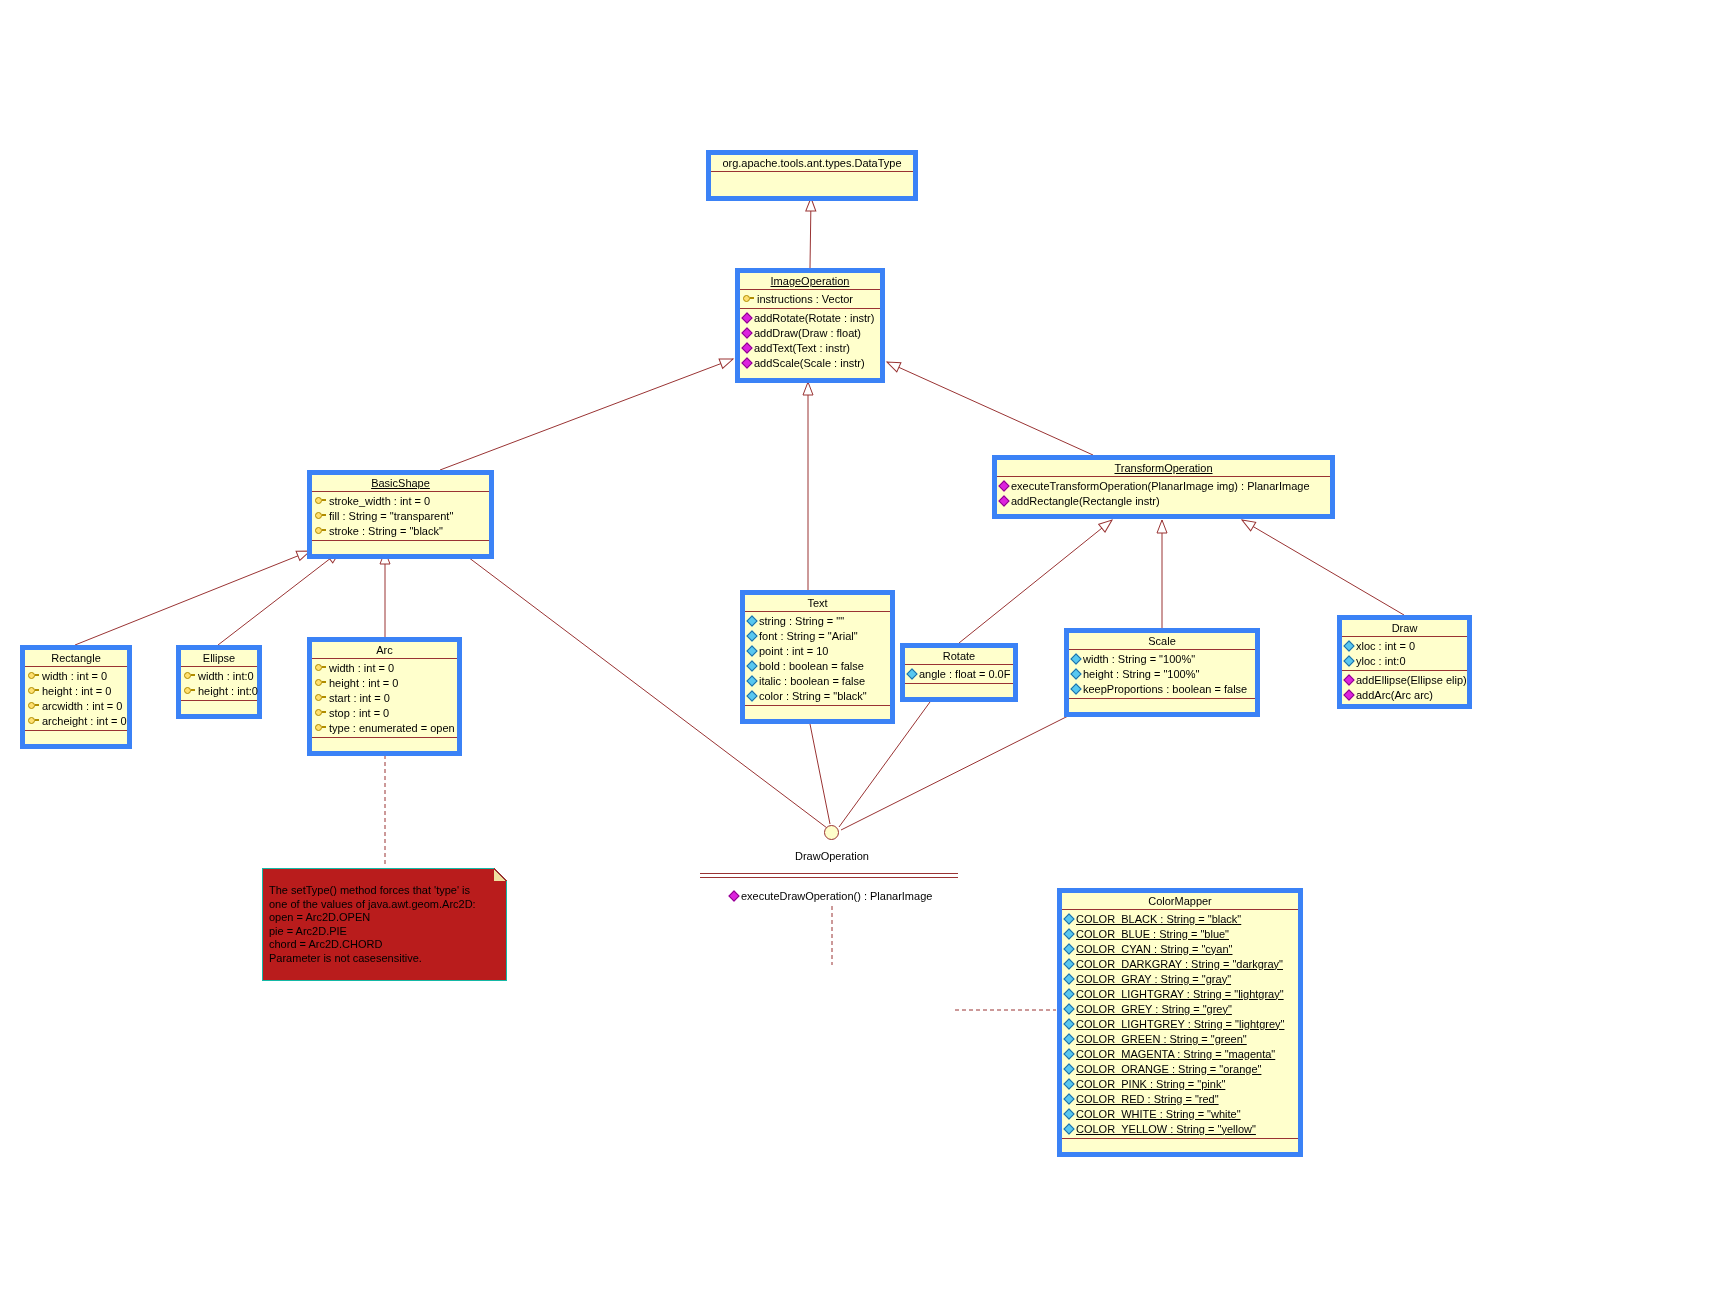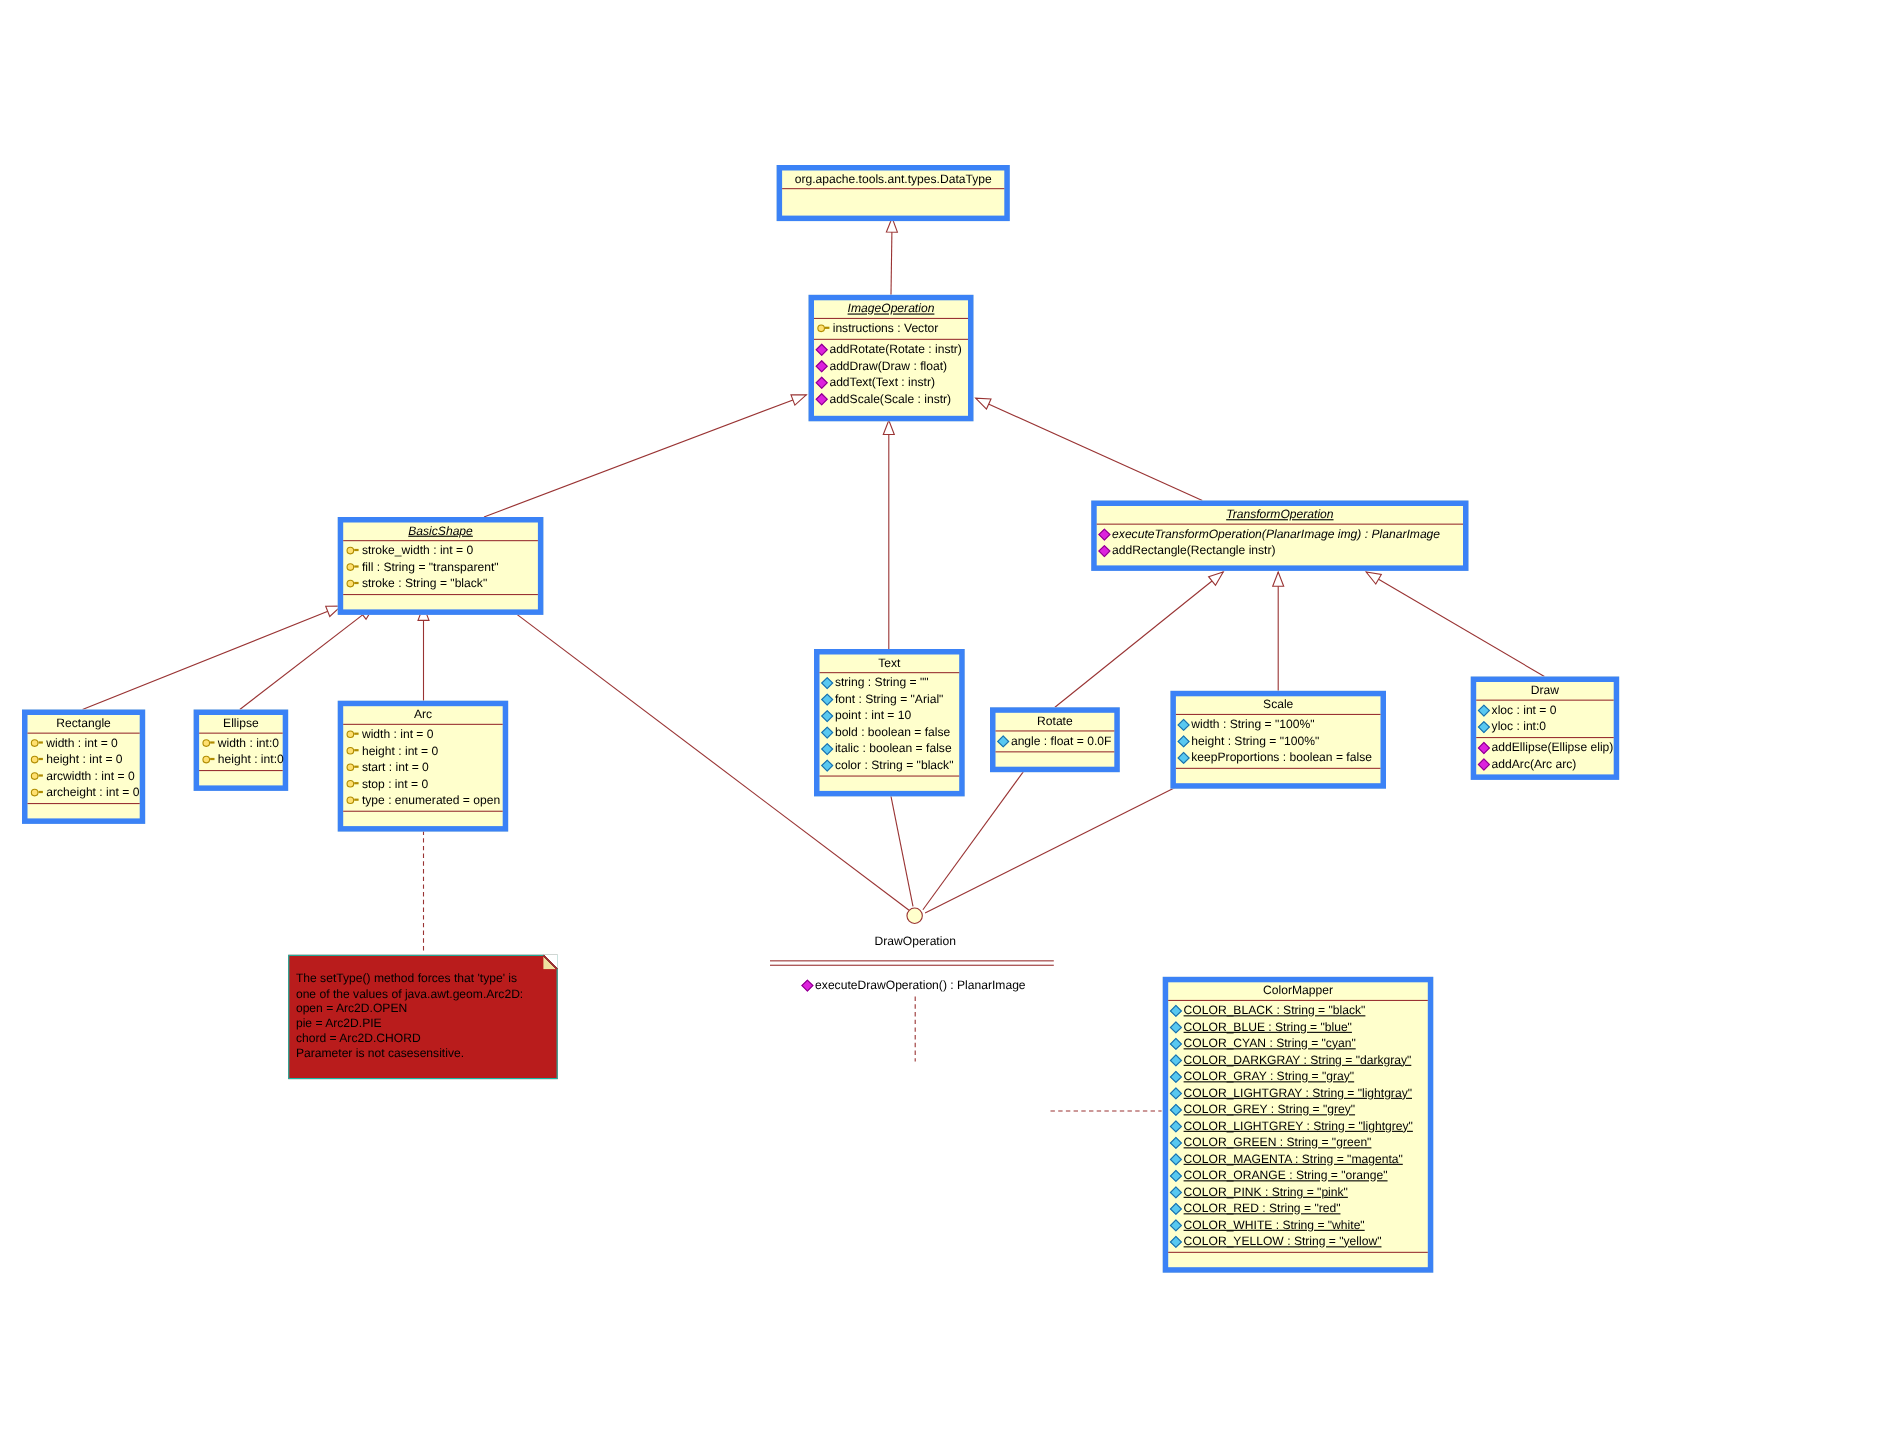--- a/index.html
+++ b/index.html
@@ -4,27 +4,27 @@
 <style>
   html,body{margin:0;padding:0;background:#ffffff}
   .canvas{position:relative;width:1713px;height:1314px;background:#ffffff;
           font-family:"Liberation Sans",sans-serif;font-size:11px;color:#000;overflow:hidden}
   svg.wires{position:absolute;left:0;top:0;z-index:1}
   .wire{stroke:#993333;stroke-width:1;fill:none}
   .dashed{stroke-dasharray:4 3}
 
   .cls{position:absolute;z-index:2;background:#ffffcc;border:5px solid #3b82f6;box-sizing:border-box}
   .ttl{text-align:center;padding:2px 3px 1px;line-height:13px;white-space:nowrap}
-  .abstract > .ttl{font-style:italic;text-decoration:underline}
+  .abstract > .ttl{text-decoration:underline}
   .sec{border-top:1px solid #993333;padding:1px 0 2px}
   .sec.empty{height:13px;padding:0}
   .m{display:flex;align-items:center;height:15px;padding:0 3px;white-space:nowrap}
   .tx{margin-left:3px}
   .tx.u{text-decoration:underline}
-  .tx.it{font-style:italic}
+  .tx.it{}
   .ic{flex:none;width:6px;height:6px;transform:rotate(45deg)}
   .ic.op{background:#dd22dd;border:1px solid #8d008d}
   .ic.at{background:#58c8f0;border:1px solid #1c6ea8}
   .ic.key{transform:none;width:11px;height:11px;position:relative;background:none;border:none}
   .ic.key::before{content:"";position:absolute;left:0;top:2px;width:5px;height:5px;border:1px solid #b08c00;border-radius:50%;background:#ffe070}
   .ic.key::after{content:"";position:absolute;left:7px;top:4px;width:4px;height:2px;background:#b08c00}
 
   .note{position:absolute;z-index:2;background:#b91c1c;border:1px solid #14b8a6;box-sizing:border-box;
         padding:15px 6px;white-space:pre-line;line-height:13.5px}
   .note::before{content:"";position:absolute;top:-1px;right:-1px;width:13px;height:13px;
@@ -192,21 +192,21 @@
           <span class="tx">stop : int = 0</span>
         </div>
       <div class="m">
           <span class="ic key"></span>
           <span class="tx">type : enumerated = open</span>
         </div>
     </div>
     <div class="sec empty"></div>
   </div>
 
-  <div class="cls" style="left:740px;top:590px;width:137px">
+  <div class="cls" style="left:740px;top:590px;width:155px">
     <div class="ttl">Text</div>
     <div class="sec">
       <div class="m">
           <span class="ic at"></span>
           <span class="tx">string : String = ""</span>
         </div>
       <div class="m">
           <span class="ic at"></span>
           <span class="tx">font : String = "Arial"</span>
         </div>

